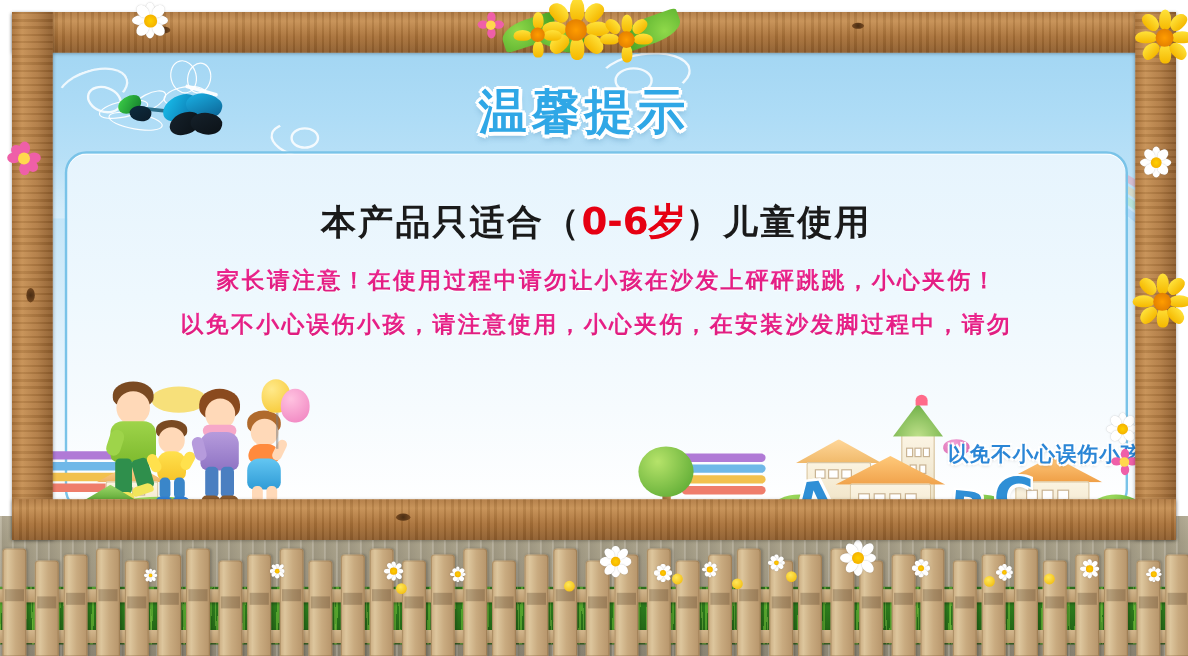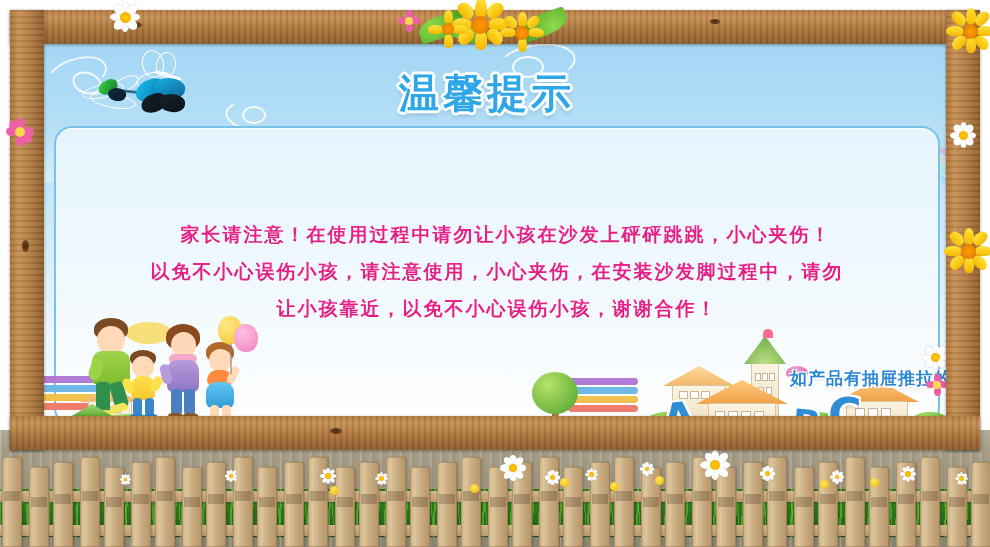--- a/index.html
+++ b/index.html
@@ -372,24 +372,26 @@
     <div class="title-wrap">
       <span class="title">温馨提示</span>
     </div>
 
     <div class="rainbow-arc" style="left:700px;top:110px;width:320px;height:250px;border-width:6px;border-color:rgba(255,120,140,.35);"></div>
     <div class="rainbow-arc" style="left:708px;top:118px;width:304px;height:242px;border-width:6px;border-color:rgba(255,200,110,.32);"></div>
     <div class="rainbow-arc" style="left:716px;top:126px;width:288px;height:234px;border-width:6px;border-color:rgba(150,225,150,.30);"></div>
     <div class="rainbow-arc" style="left:724px;top:134px;width:272px;height:226px;border-width:6px;border-color:rgba(130,190,245,.30);"></div>
 
     <div class="panel">
+      <div class="headline">
+        <span>本产品只适合（</span><span class="age">0-6岁</span><span>）儿童使用</span>
+      </div>
       <div class="body-lines">
         <div class="bline l1">家长请注意！在使用过程中请勿让小孩在沙发上砰砰跳跳，小心夹伤！</div>
         <div class="bline l2">以免不小心误伤小孩，请注意使用，小心夹伤，在安装沙发脚过程中，请勿</div>
-        <div class="bline l3">让小孩靠近，以免不小心误伤小孩，谢谢合作！</div>
       </div>
     </div>
 
     <div style="position:absolute;left:560px;bottom:0;width:390px;height:130px;">
 
       <div class="rainbow-bar" style="left:-560px;bottom:46px;width:0;"></div>
 
       <div class="tower" style="left:168px;bottom:18px;width:34px;height:96px;">
         <div style="position:absolute;left:3px;bottom:0;width:28px;height:66px;background:linear-gradient(180deg,#fdf6e6,#eadfc2);box-shadow:inset 0 0 0 1px rgba(190,160,110,.5);"></div>
         <div style="position:absolute;left:-4px;bottom:60px;width:42px;height:28px;background:radial-gradient(circle at 50% 100%,#bfe08a,#5aa336);clip-path:polygon(50% 0,100% 100%,0 100%);"></div>
@@ -524,21 +526,21 @@
       <div class="house" style="left:0px;bottom:2px;width:40px;height:32px;">
         <div style="position:absolute;left:-2px;top:0;width:44px;height:13px;background:linear-gradient(180deg,#9fd96a,#5fa836);clip-path:polygon(50% 0,100% 100%,0 100%);"></div>
         <div class="wall" style="left:5px;top:12px;width:30px;height:20px;"></div>
         <div class="win" style="left:10px;top:17px;width:5px;height:5px;"></div>
         <div class="win" style="left:19px;top:17px;width:5px;height:5px;"></div>
       </div>
       <div style="position:absolute;left:44px;bottom:0px;width:14px;height:14px;background:radial-gradient(circle at 40% 40%,#9edc5a,#3f9b20);border-radius:50% 10% 50% 10%;"></div>
       <div style="position:absolute;left:112px;bottom:0px;width:12px;height:12px;background:radial-gradient(circle at 40% 40%,#9edc5a,#3f9b20);border-radius:50% 10% 50% 10%;"></div>
     </div>
 
-    <div class="brand">如产品有抽屉推拉的</div>
+    <div class="brand">以免不小心误伤小孩</div>
 
     <div class="daisy" style="left:902px;bottom:72px;width:26px;height:26px;">
       <div class="pet" style="left:10px;top:0;width:7px;height:12px;"></div>
       <div class="pet" style="left:10px;top:14px;width:7px;height:12px;"></div>
       <div class="pet" style="left:0;top:10px;width:12px;height:7px;"></div>
       <div class="pet" style="left:14px;top:10px;width:12px;height:7px;"></div>
       <div class="pet" style="left:3px;top:3px;width:10px;height:8px;transform:rotate(45deg);"></div>
       <div class="pet" style="left:14px;top:3px;width:10px;height:8px;transform:rotate(-45deg);"></div>
       <div class="pet" style="left:3px;top:15px;width:10px;height:8px;transform:rotate(-45deg);"></div>
       <div class="pet" style="left:14px;top:15px;width:10px;height:8px;transform:rotate(45deg);"></div>

